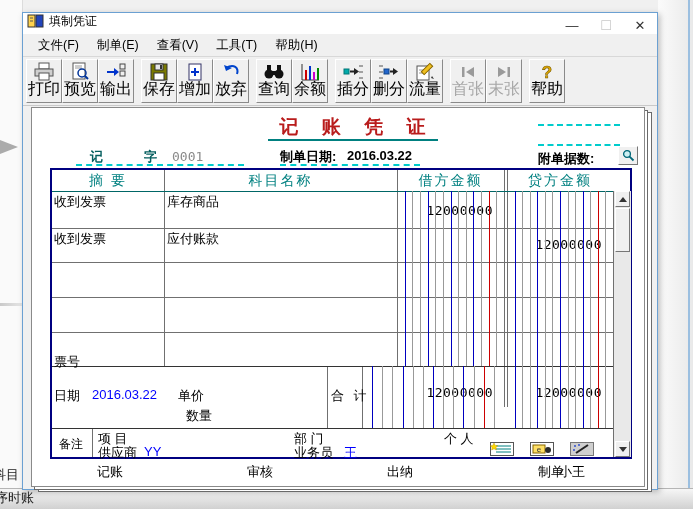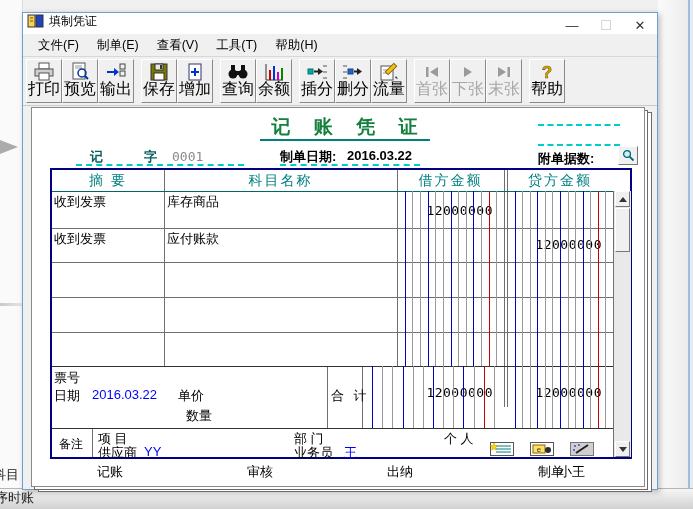--- a/index.html
+++ b/index.html
@@ -36,21 +36,21 @@
   .tbtn.dis .tlabel{color:#a5a5a5;}
   .tsep{width:7px;height:44px;}
 
   
   .bodyarea{position:relative;height:404px;}
   .sheet{position:absolute;background:#fff;border:1px solid #6a6a6a;box-sizing:border-box;}
   .sheet2{left:15px;top:6px;width:614px;height:380px;}
   .sheet3{left:11px;top:4px;width:614px;height:380px;}
   .paper{position:absolute;left:8px;top:1px;width:614px;height:380px;background:#fff;border:1px solid #8a8a8a;box-sizing:border-box;}
 
-  .vtitle{position:absolute;left:7px;top:6px;width:100%;text-align:center;font-size:19px;font-weight:bold;letter-spacing:9px;color:#15803d;}
+  .vtitle{position:absolute;left:15px;top:6px;width:100%;text-align:center;font-size:19px;font-weight:bold;letter-spacing:9px;color:#b91c1c;}
   .vtitle span{border-bottom:2px solid #008080;padding:0 4px 2px 12px;}
   .dashed{position:absolute;border-bottom:2px dashed var(--cyan);height:0;}
   .hfield{position:absolute;font-size:13px;color:#045e5e;}
   .hnum{position:absolute;font-size:13px;color:#8a8a8a;font-family:"DejaVu Sans Mono",monospace;}
   .hdate{position:absolute;font-size:13px;color:#000;font-weight:bold;}
   .hattach{position:absolute;font-size:13px;color:#000;font-weight:bold;}
   .mini-btn{position:absolute;width:18px;height:17px;background:#f0f0f0;border:1px solid;border-color:#fff #777 #777 #fff;display:flex;align-items:center;justify-content:center;}
 
   
   .vtable{position:absolute;left:18px;top:60px;width:582px;height:291px;border:2px solid #000080;box-sizing:border-box;background:#fff;}
@@ -154,20 +154,27 @@
         <span class="tlabel">保存</span>
       </div>
       <div class="tbtn">
         <svg viewBox="0 0 22 20">
             <rect x="5" y="2" width="12" height="16" fill="#fff" stroke="#336"></rect>
             <line x1="11" y1="6" x2="11" y2="14" stroke="#0033cc" stroke-width="2"></line>
             <line x1="7" y1="10" x2="15" y2="10" stroke="#0033cc" stroke-width="2"></line>
           </svg>
         <span class="tlabel">增加</span>
       </div>
+      <div class="tbtn">
+        <svg viewBox="0 0 22 20">
+            <path d="M6 6 C14 1 19 6 17 12" fill="none" stroke="#0044cc" stroke-width="2"></path>
+            <path d="M4 3 l2 6 6-3 z" fill="#0044cc"></path>
+          </svg>
+        <span class="tlabel">放弃</span>
+      </div>
       <div class="tsep"></div>
       <div class="tbtn">
         <svg viewBox="0 0 22 20">
             <circle cx="6" cy="12" r="4.5" fill="#111"></circle>
             <circle cx="16" cy="12" r="4.5" fill="#111"></circle>
             <rect x="8" y="9" width="6" height="4" fill="#111"></rect>
             <rect x="4" y="3" width="4" height="6" fill="#111"></rect>
             <rect x="14" y="3" width="4" height="6" fill="#111"></rect>
           </svg>
         <span class="tlabel">查询</span>
@@ -216,26 +223,20 @@
           </svg>
         <span class="tlabel">流量</span>
       </div>
       <div class="tsep"></div>
       <div class="tbtn dis">
         <svg viewBox="0 0 22 20">
             <rect x="5" y="5" width="2.5" height="10" fill="#9a9a9a"></rect>
             <path d="M17 5 v10 l-8 -5 z" fill="#9a9a9a"></path>
           </svg>
         <span class="tlabel">首张</span>
-      </div>
-      <div class="tbtn dis">
-        <svg viewBox="0 0 22 20">
-            <path d="M7 5 v10 l8 -5 z" fill="#9a9a9a"></path>
-          </svg>
-        <span class="tlabel">下张</span>
       </div>
       <div class="tbtn dis">
         <svg viewBox="0 0 22 20">
             <path d="M5 5 v10 l8 -5 z" fill="#9a9a9a"></path>
             <rect x="14.5" y="5" width="2.5" height="10" fill="#9a9a9a"></rect>
           </svg>
         <span class="tlabel">末张</span>
       </div>
       <div class="tsep"></div>
       <div class="tbtn">
@@ -328,21 +329,21 @@
               <i class="lg" style="left: 42.8571%;"></i>
               <i class="lb" style="left: 50%;"></i>
               <i class="lg" style="left: 57.1429%;"></i>
               <i class="lg" style="left: 64.2857%;"></i>
               <i class="lb" style="left: 71.4286%;"></i>
               <i class="lg" style="left: 78.5714%;"></i>
               <i class="lr" style="left: 85.7143%;"></i>
               <i class="lg" style="left: 92.8571%;"></i>
             </div>
 
-          <div class="cellText" style="left:2px;top:199px;">票号</div>
+          <div class="cellText" style="left:2px;top:183px;">票号</div>
           <div class="cellText" style="left:2px;top:217px;">日期</div>
           <div class="cellText blue" style="left:40px;top:217px;">2016.03.22</div>
           <div class="cellText" style="left:126px;top:217px;">单价</div>
           <div class="cellText" style="left:134px;top:237px;">数量</div>
           <div class="cellText" style="left:279px;top:217px;letter-spacing:3px;">合 计</div>
 
           <div class="ledger" style="left:310px;top:196px;width:142px;height:62px;">
             <span class="amt" style="top:19px;">12000000</span>
           <i class="lb" style="left: 7.14286%;"></i>
               <i class="lg" style="left: 14.2857%;"></i>

